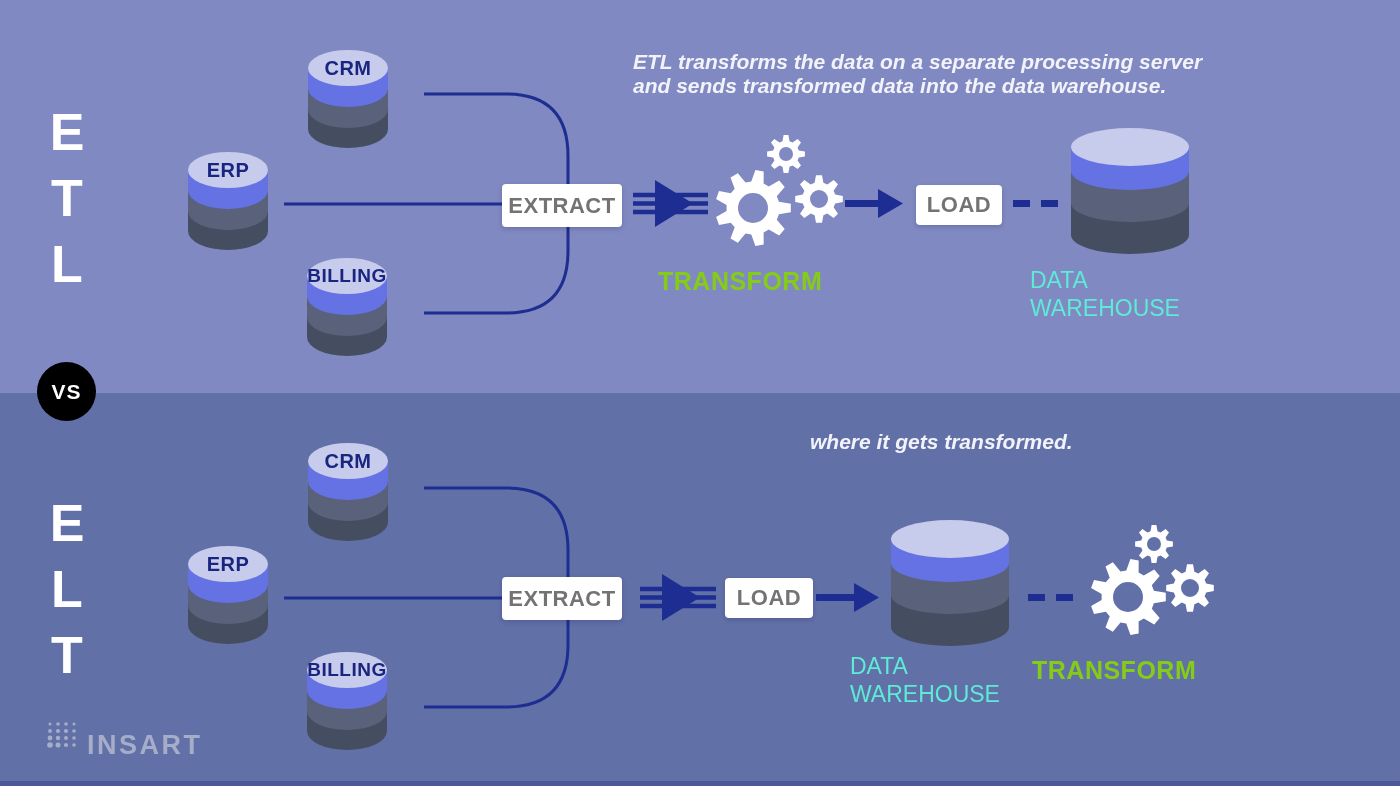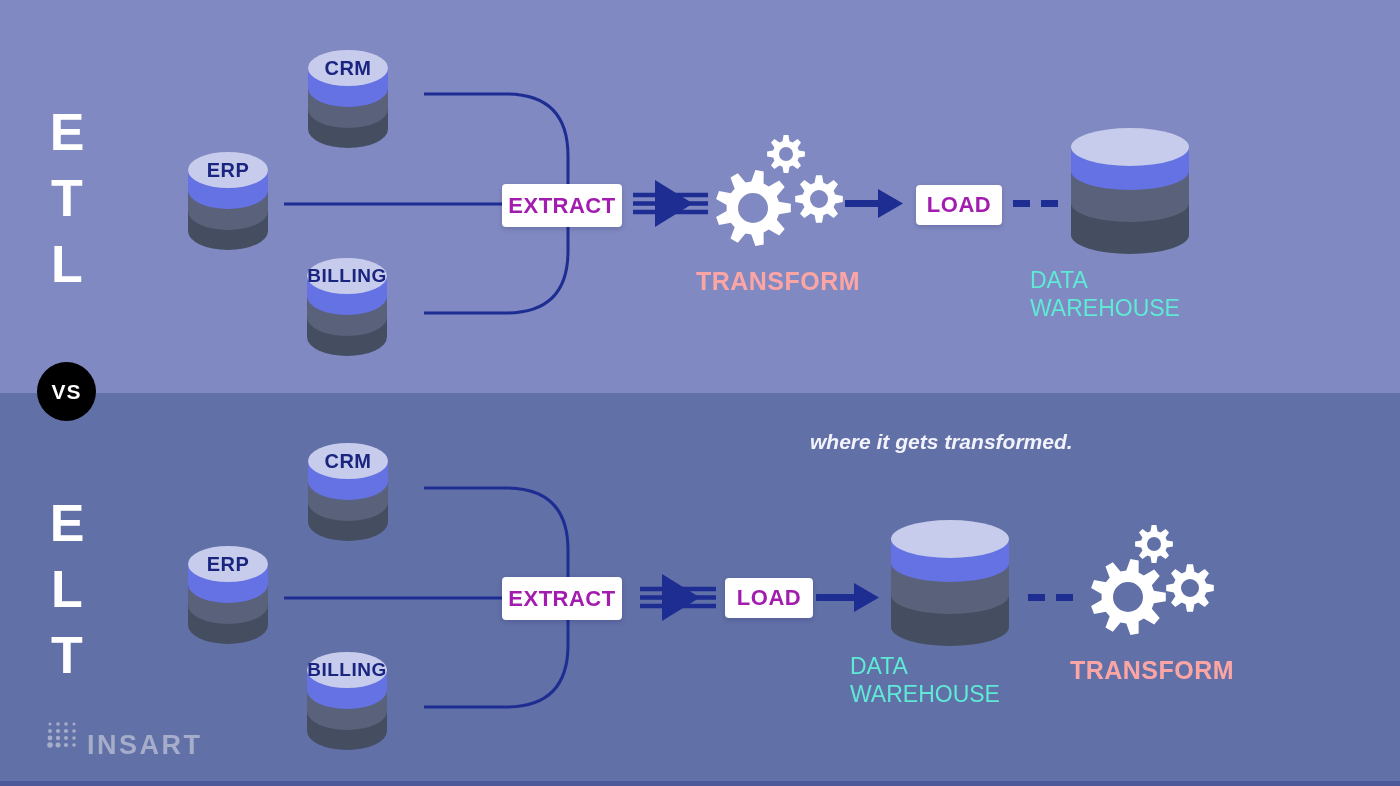--- a/index.html
+++ b/index.html
@@ -36,25 +36,25 @@
   .cyl-lg .band.blue{top:19px;height:43px;background:#6472e4;z-index:3;}
   .cyl-lg .band.gray{top:41px;height:53px;background:#59627a;z-index:2;}
   .cyl-lg .band.dark{top:73px;height:53px;background:#454e61;z-index:1;}
   .cyl-label{position:absolute;left:0;right:0;top:7px;text-align:center;z-index:5;
     color:#1a2580;font-weight:bold;font-size:20px;letter-spacing:.5px;}
   .cyl-label.small{font-size:19px;top:7px;}
 
   
   .step-btn{position:absolute;background:#ffffff;border-radius:4px;z-index:5;
     display:flex;align-items:center;justify-content:center;
-    color:#a21caf;font-weight:bold;font-size:22px;letter-spacing:.5px;
+    color:#737373;font-weight:bold;font-size:22px;letter-spacing:.5px;
     box-shadow:0 2px 5px rgba(10,15,60,.18);}
 
   
-  .stage-label{position:absolute;text-align:center;color:#fca5a5;
+  .stage-label{position:absolute;color:#84cc16;
     font-weight:bold;font-size:25px;letter-spacing:.5px;}
   .wh-label{position:absolute;text-align:left;color:#5eead4;
     font-size:23px;line-height:28px;font-weight:normal;}
   .desc{position:absolute;color:#f2f3fa;font-style:italic;font-weight:bold;
     font-size:21px;line-height:24px;}
 
   
   .vs-badge{position:absolute;left:37px;top:362px;width:59px;height:59px;border-radius:50%;
     background:#000000;z-index:6;display:flex;align-items:center;justify-content:center;
     color:#ffffff;font-weight:bold;font-size:21px;letter-spacing:1px;}
@@ -127,20 +127,24 @@
   </svg>
 
   <div class="section" id="etl-section">
 
     <div class="big-letters" style="left:44px;top:99px;">
       <span>E</span>
       <span>T</span>
       <span>L</span>
     </div>
 
+    <div class="desc" style="left:633px;top:50px;">
+      <div>ETL transforms the data on a separate processing server</div>
+      <div>and sends transformed data into the data warehouse.</div>
+    </div>
 
     <div class="cyl cyl-sm" style="left:308px;top:50px;">
       <div class="cyl-label">CRM</div>
       <div class="cap"></div>
       <div class="band blue"></div>
       <div class="band gray"></div>
       <div class="band dark"></div>
     </div>
 
     <div class="cyl cyl-sm" style="left:188px;top:152px;">

